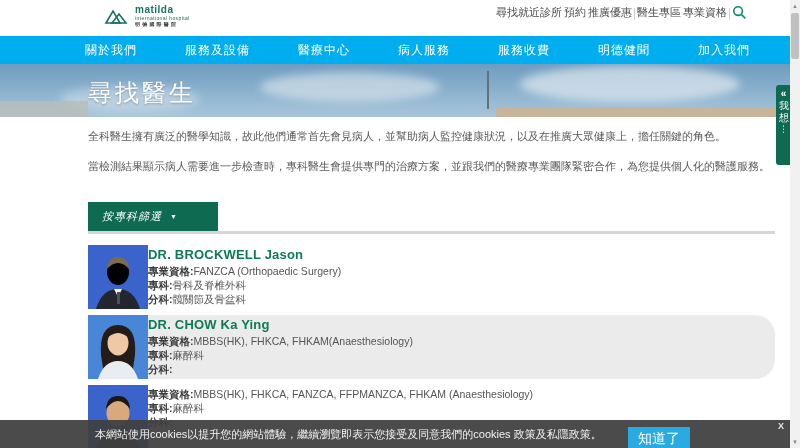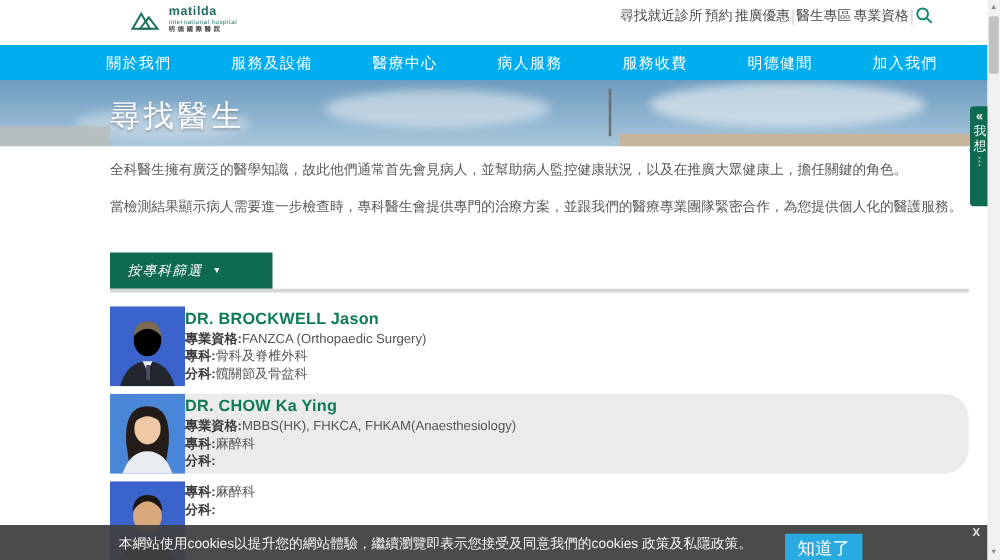--- a/index.html
+++ b/index.html
@@ -183,20 +183,21 @@
 
   <div class="doctor-row">
     <svg class="doctor-photo" viewBox="0 0 60 64">
       <rect width="60" height="64" fill="#3b63cc"></rect>
       <ellipse cx="30" cy="28" rx="11.5" ry="13" fill="#d9a87c"></ellipse>
       <path d="M18 24 Q19 11 30 11 Q41 11 42 24 Q36 16 30 16 Q24 16 18 24 Z" fill="#1d1712"></path>
       <path d="M8 64 Q14 45 30 45 Q46 45 52 64 Z" fill="#23262e"></path>
       <path d="M26 45 L30 53 L34 45 Z" fill="#f2f2f2"></path>
     </svg>
     <div class="doctor-info">
+      <div class="doc-line"><b>專業資格:</b><span>MBBS(HK), FHKCA, FANZCA, FFPMANZCA, FHKAM (Anaesthesiology)</span></div>
       <div class="doc-line"><b>專科:</b><span>麻醉科</span></div>
       <div class="doc-line"><b>分科:</b><span></span></div>
     </div>
   </div>
 
 </div>
 
 <div class="cookie-banner">
   <span class="cookie-msg">本網站使用cookies以提升您的網站體驗，繼續瀏覽即表示您接受及同意我們的cookies 政策及私隱政策。</span>
   <button class="cookie-ok">知道了</button>

